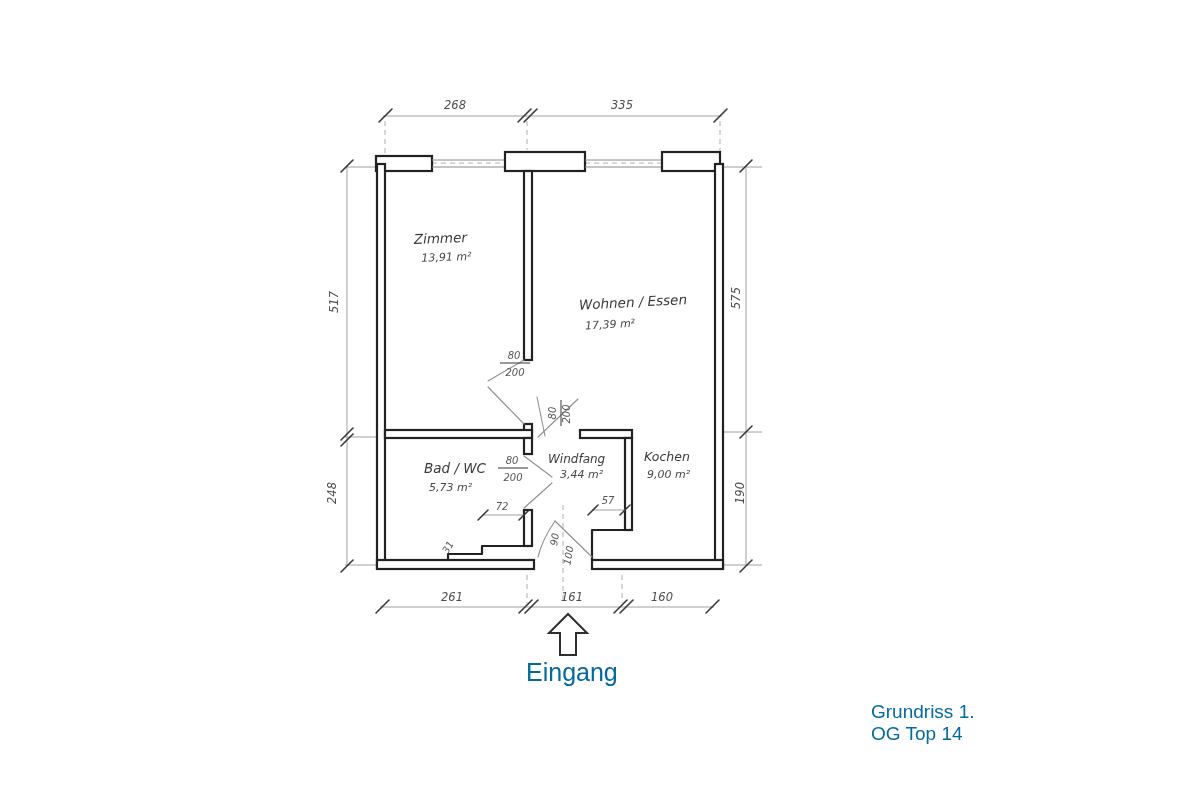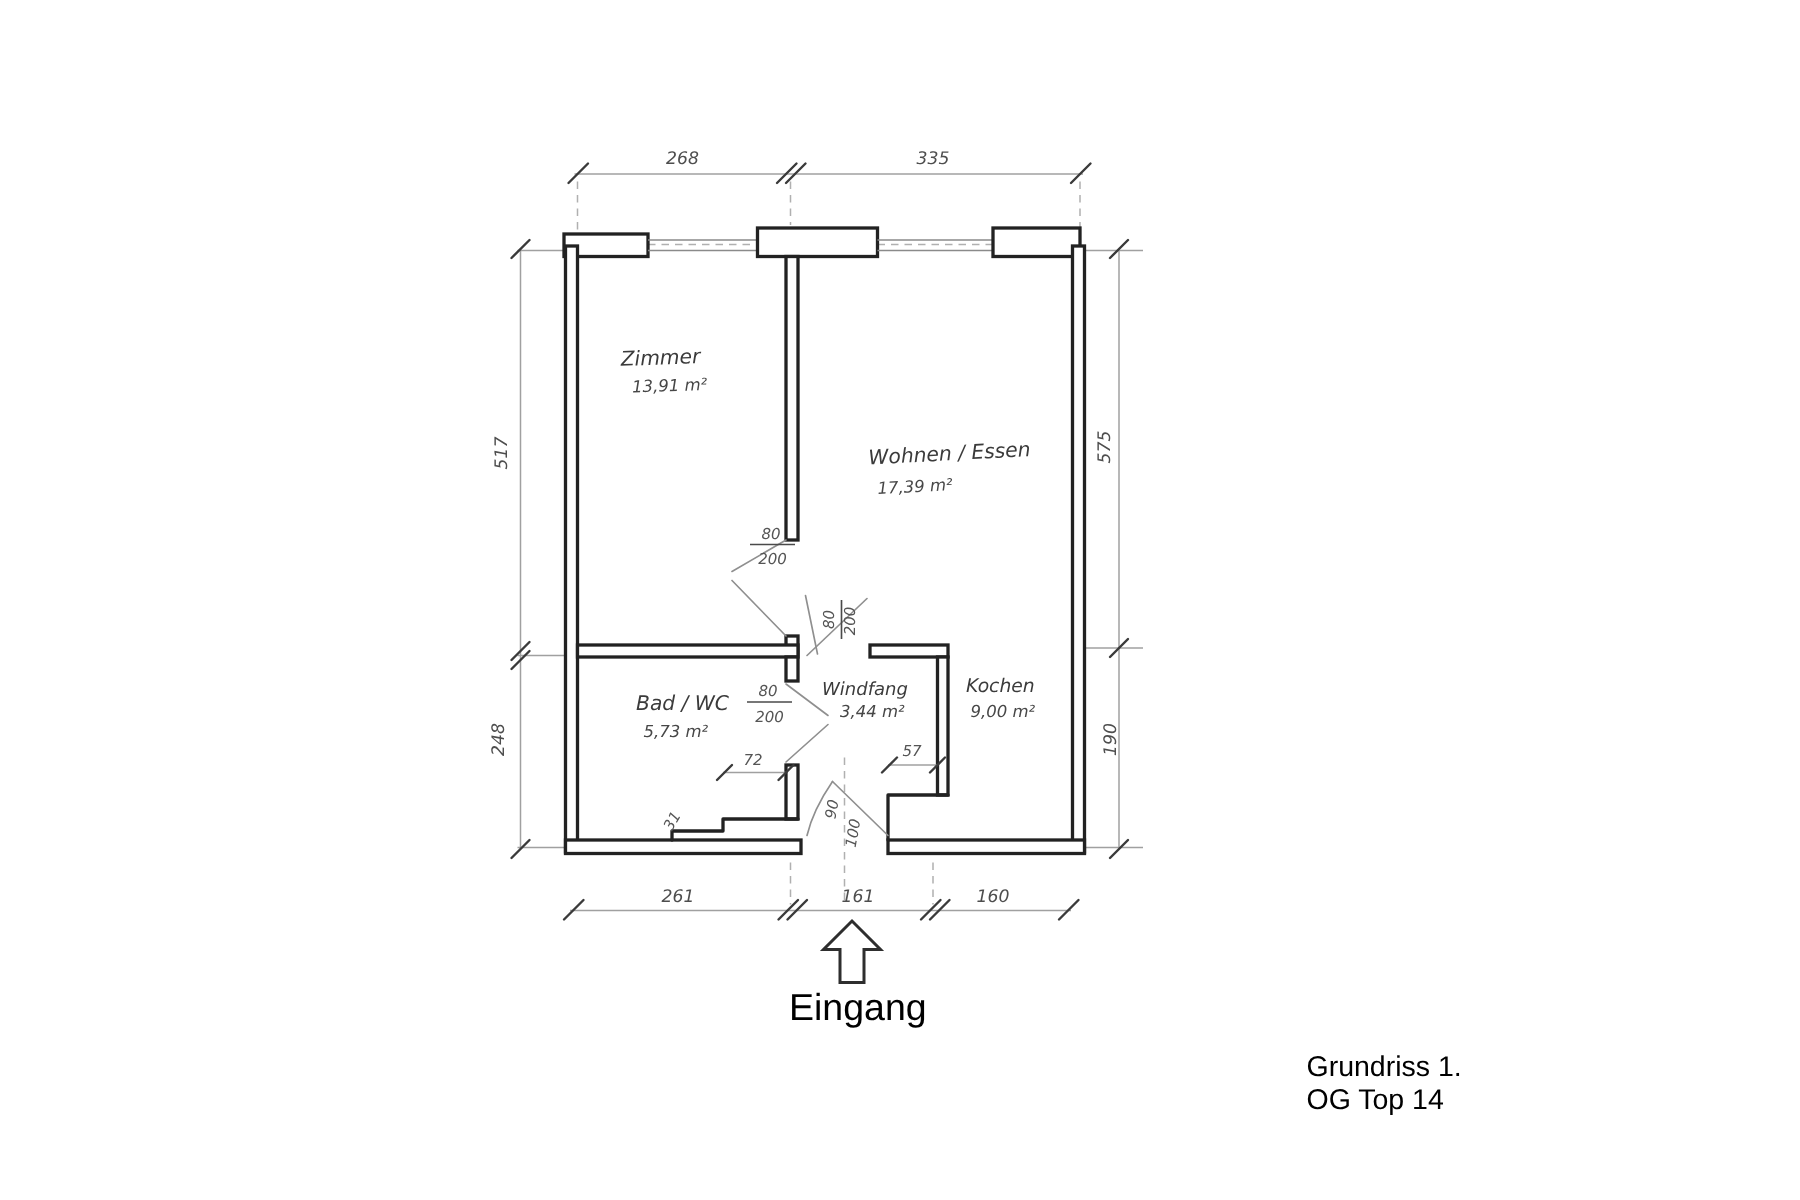--- a/index.html
+++ b/index.html
@@ -1,18 +1,18 @@
 <!DOCTYPE html>
 <html><head>
 <meta charset="utf-8">
 <style>
   html,body{margin:0;padding:0;background:#fff;}
   #page{position:relative;width:1000px;height:800px;background:#fff;overflow:hidden;
         font-family:"Liberation Sans",sans-serif;}
-  .typed{position:absolute;color:#000000;font-family:"Liberation Sans",sans-serif;}
+  .typed{position:absolute;color:#0369a1;font-family:"Liberation Sans",sans-serif;}
   #entrance-label{left:526px;top:658px;font-size:25px;}
   #plan-title{left:871px;top:701px;font-size:19px;}
   
   .wall{fill:#ffffff;stroke:#222222;stroke-width:2.2;stroke-linecap:round;}
   .wallline{fill:none;stroke:#222222;stroke-width:2.2;stroke-linecap:round;stroke-linejoin:round;}
   .win{stroke:#8a8a8a;stroke-width:1;fill:none;}
   .pencil{stroke:#a0a0a0;stroke-width:1;fill:none;}
   .pencil-d{stroke:#b0b0b0;stroke-width:1;fill:none;stroke-dasharray:5 4;}
   .tick{stroke:#3a3a3a;stroke-width:1.6;stroke-linecap:round;}
   .door{stroke:#8f8f8f;stroke-width:1.1;fill:none;stroke-linecap:round;}

